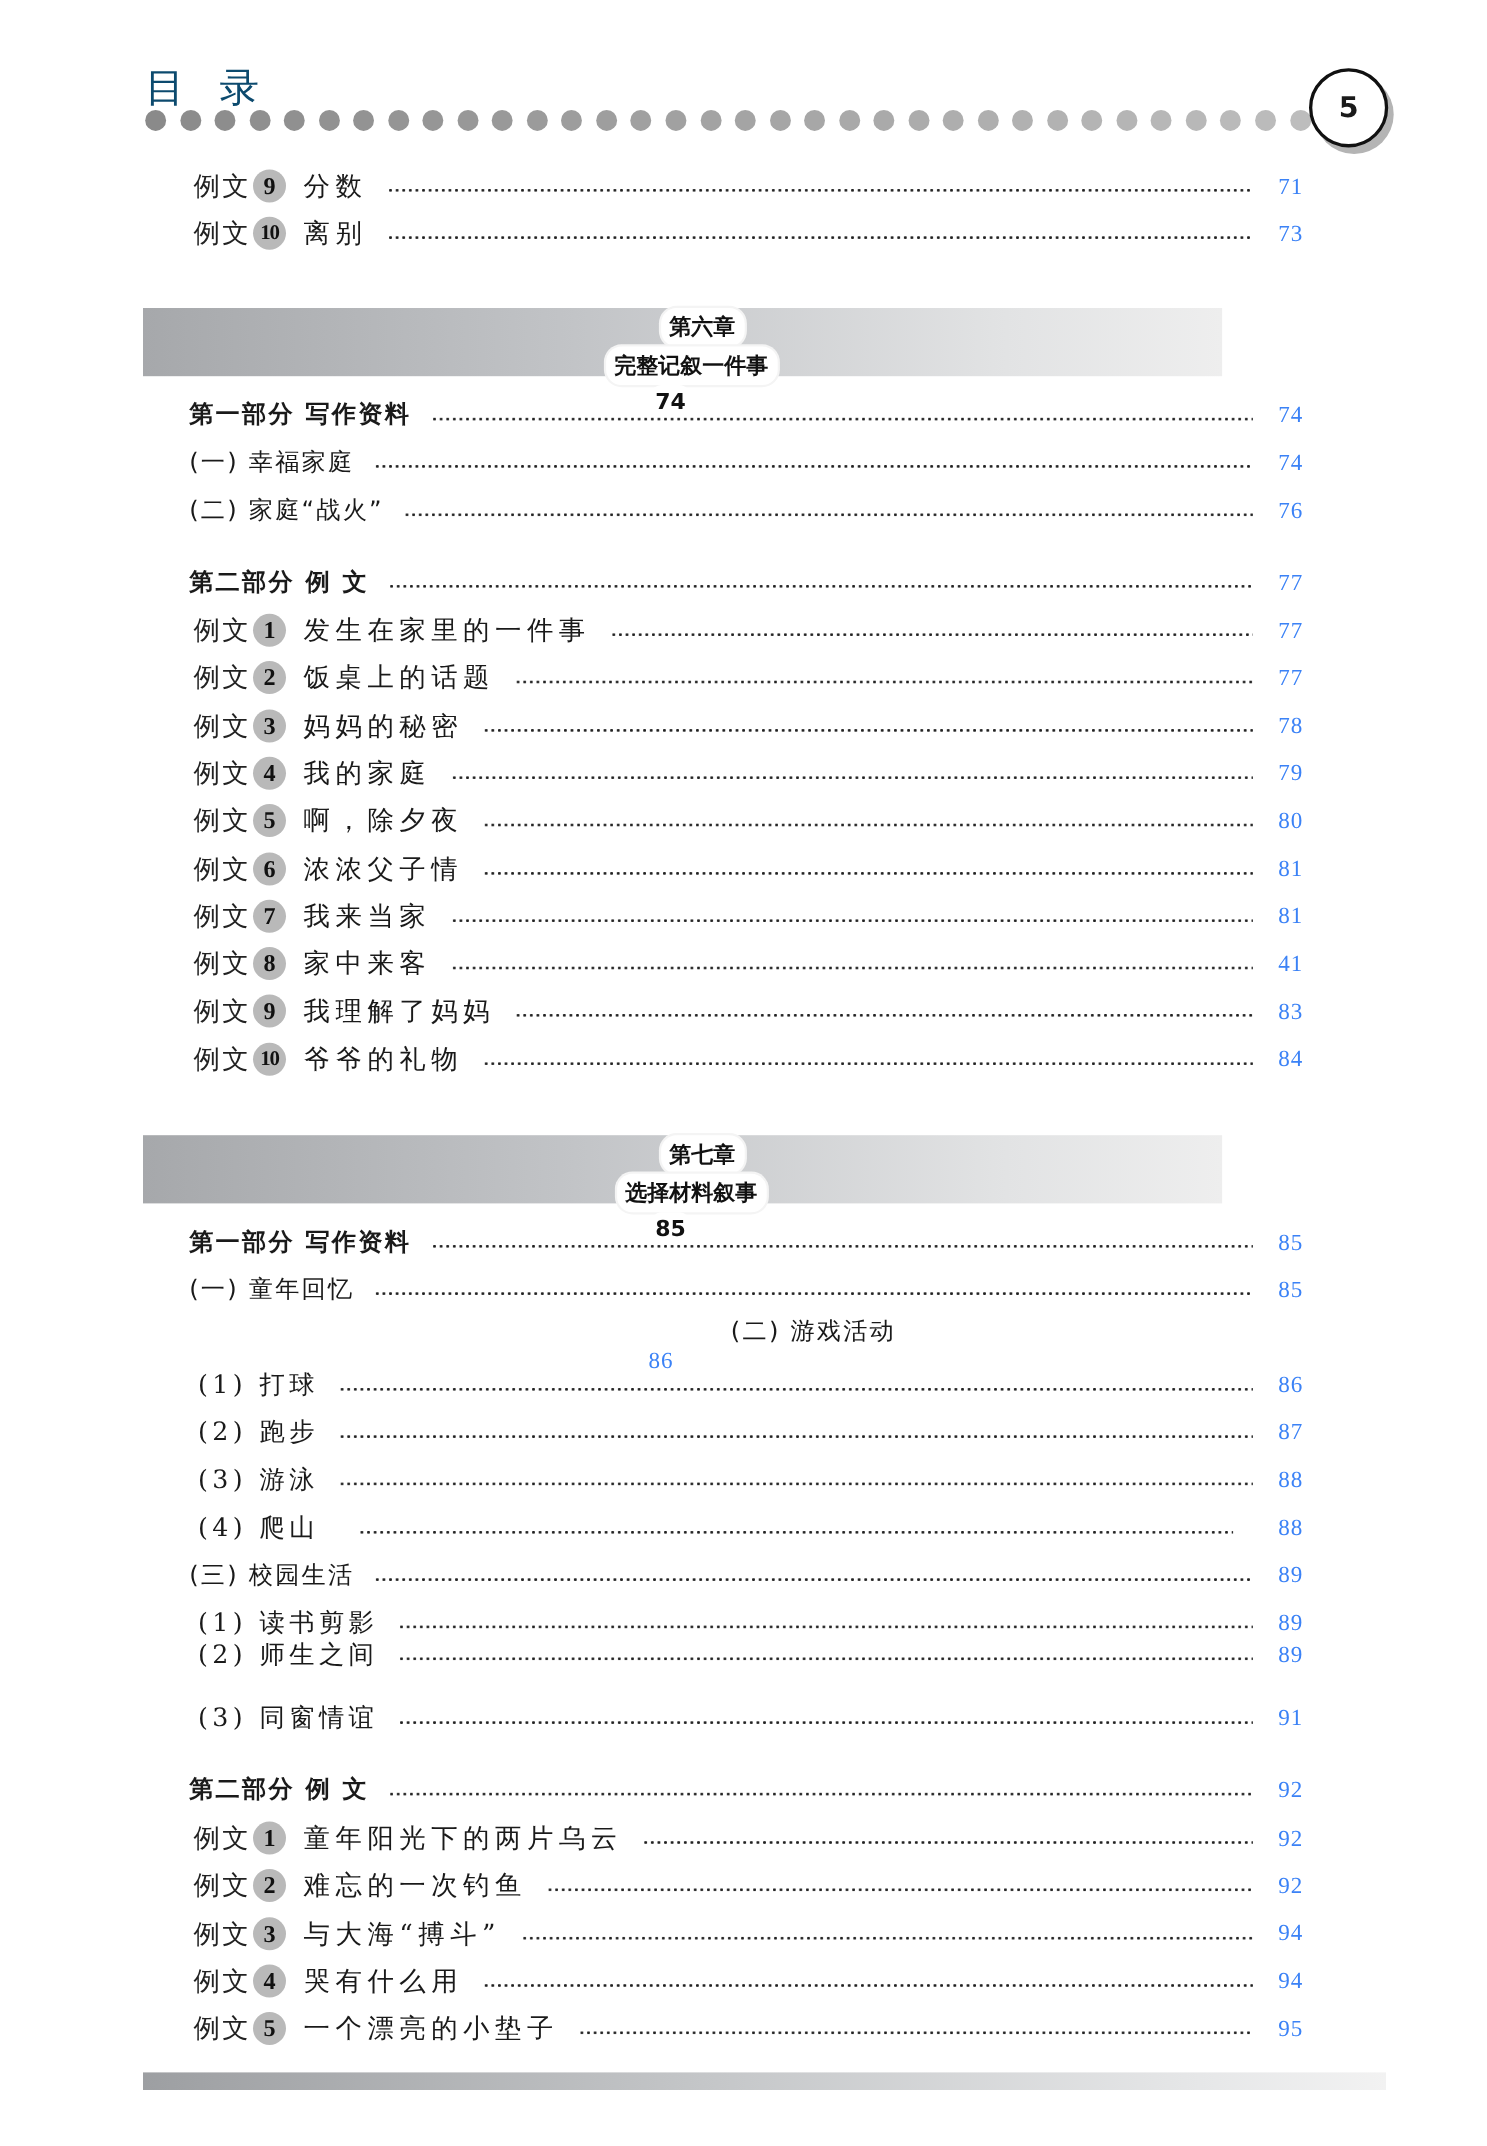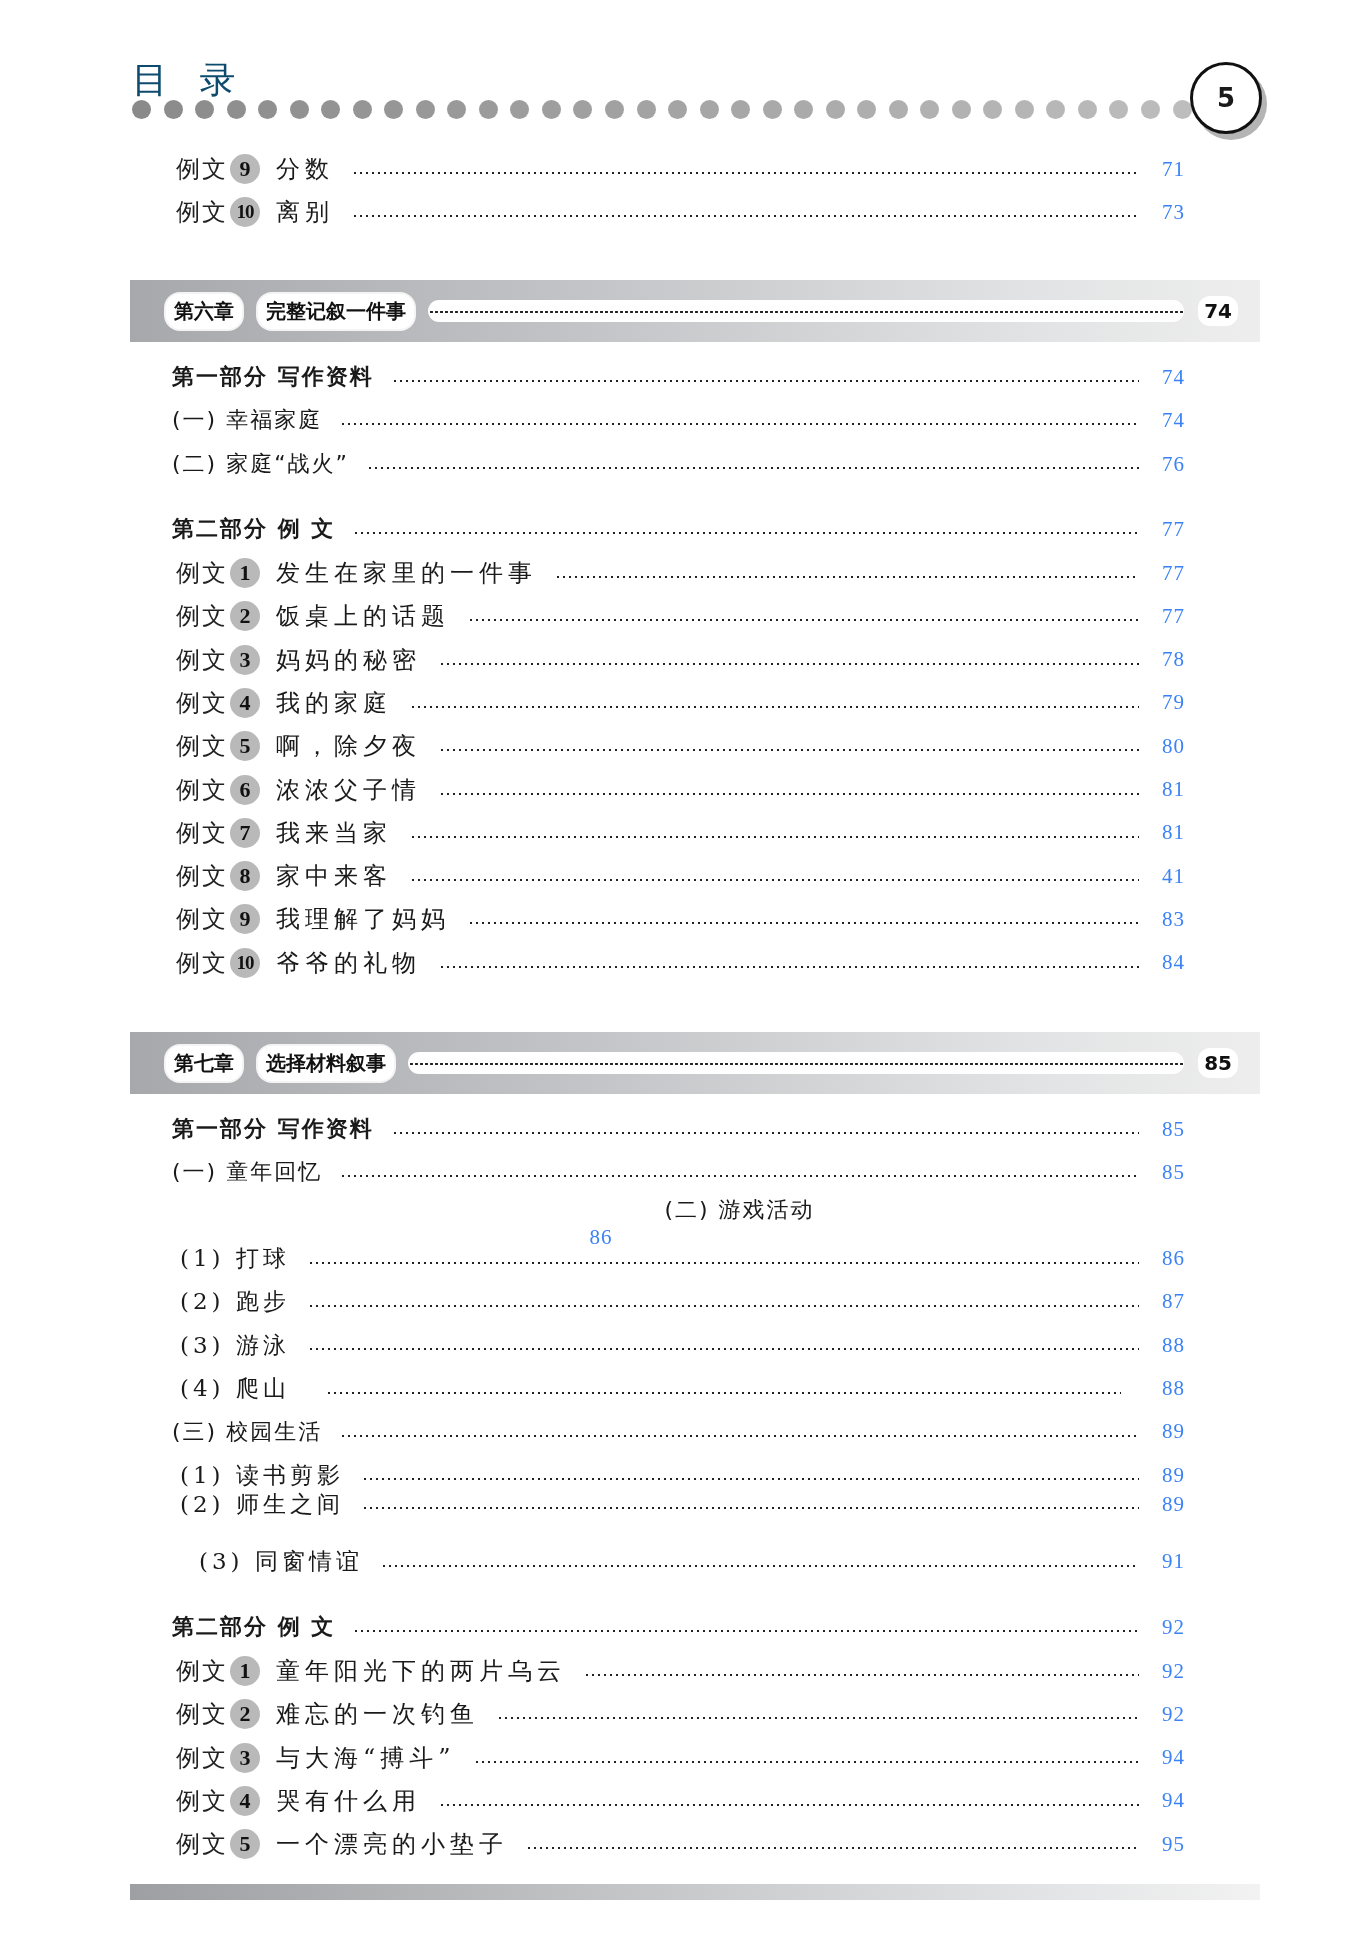--- a/index.html
+++ b/index.html
@@ -25,21 +25,21 @@
 
   .part .lead { padding-left:172px; font-family:"DejaVu Sans", sans-serif; font-weight:bold; font-size:22px; letter-spacing:2px; }
   .part .pg { margin-right:122px; }
 
   .sec .lead { padding-left:172px; font-family:"DejaVu Sans", sans-serif; font-size:22px; letter-spacing:2px; }
   .sec .pg { margin-right:122px; }
 
   .sub .lead { padding-left:180px; font-family:"DejaVu Serif", serif; font-size:23px; letter-spacing:4px; }
   .sub .pg { margin-right:122px; }
 
-  .chapter { position:absolute; left:130px; width:1130px; height:62px; background:linear-gradient(90deg,#a6a8ab 0%,#c2c4c7 40%,#e2e3e4 80%,#eeeeee 100%); display:flex; align-items:center; }
+  .chapter { position:absolute; left:130px; width:981px; height:62px; background:linear-gradient(90deg,#a6a8ab 0%,#c2c4c7 40%,#e2e3e4 80%,#eeeeee 100%); display:flex; align-items:center;flex-direction:column; }
   .chapter .chip { background:#fff; border-radius:14px; font-family:"DejaVu Sans", sans-serif; font-weight:bold; font-size:20px; padding:4px 8px; color:#111; margin-left:36px; box-shadow:0 0 0 2px #f4f4f4; }
   .chapter .chip + .chip { margin-left:16px; }
   .chapter .cdots { flex:1; height:22px; margin:0 14px 0 14px; border-radius:11px; background-color:#fff; background-image:radial-gradient(circle, #222 1.1px, transparent 1.5px); background-size:5px 4px; background-repeat:repeat-x; background-position:6px 10px; }
   .chapter .cpg { background:#fff; border-radius:12px; font-family:"DejaVu Sans", sans-serif; font-weight:bold; font-size:20px; padding:3px 6px; margin-right:22px; color:#111; }
 
   .bottom-bar { position:absolute; left:130px; top:1884px; width:1130px; height:16px; background:linear-gradient(90deg,#9d9fa2 0%,#c4c6c8 45%,#e6e7e8 85%,#f2f2f2 100%); }
 </style>
 </head>
 <body>
 
@@ -275,21 +275,21 @@
     <div class="row sub" style="top: 1455.1px;">
       <div class="lead">(1) 读书剪影</div>
       <div class="dots"></div>
       <div class="pg">89</div>
     </div>
     <div class="row sub" style="top: 1484px;">
       <div class="lead">(2) 师生之间</div>
       <div class="dots"></div>
       <div class="pg">89</div>
     </div>
-    <div class="row sub" style="top: 1541.7px; padding-left: 19px;">
+    <div class="row sub" style="top: 1541.7px;">
       <div class="lead">(3) 同窗情谊</div>
       <div class="dots"></div>
       <div class="pg">91</div>
     </div>
   </div>
 
 <div class="row part" style="top:1607px">
   <div class="lead">第二部分 例 文</div>
   <div class="dots"></div>
   <div class="pg">92</div>

